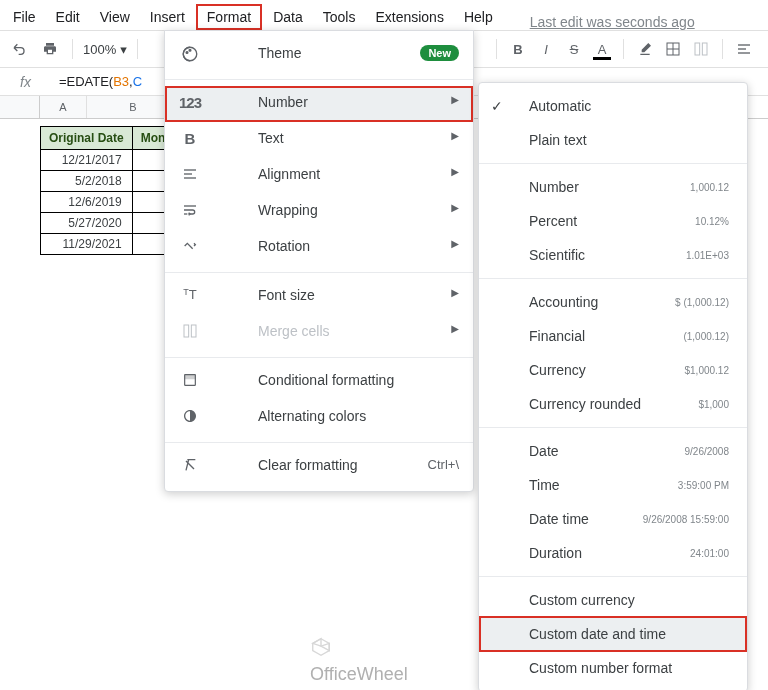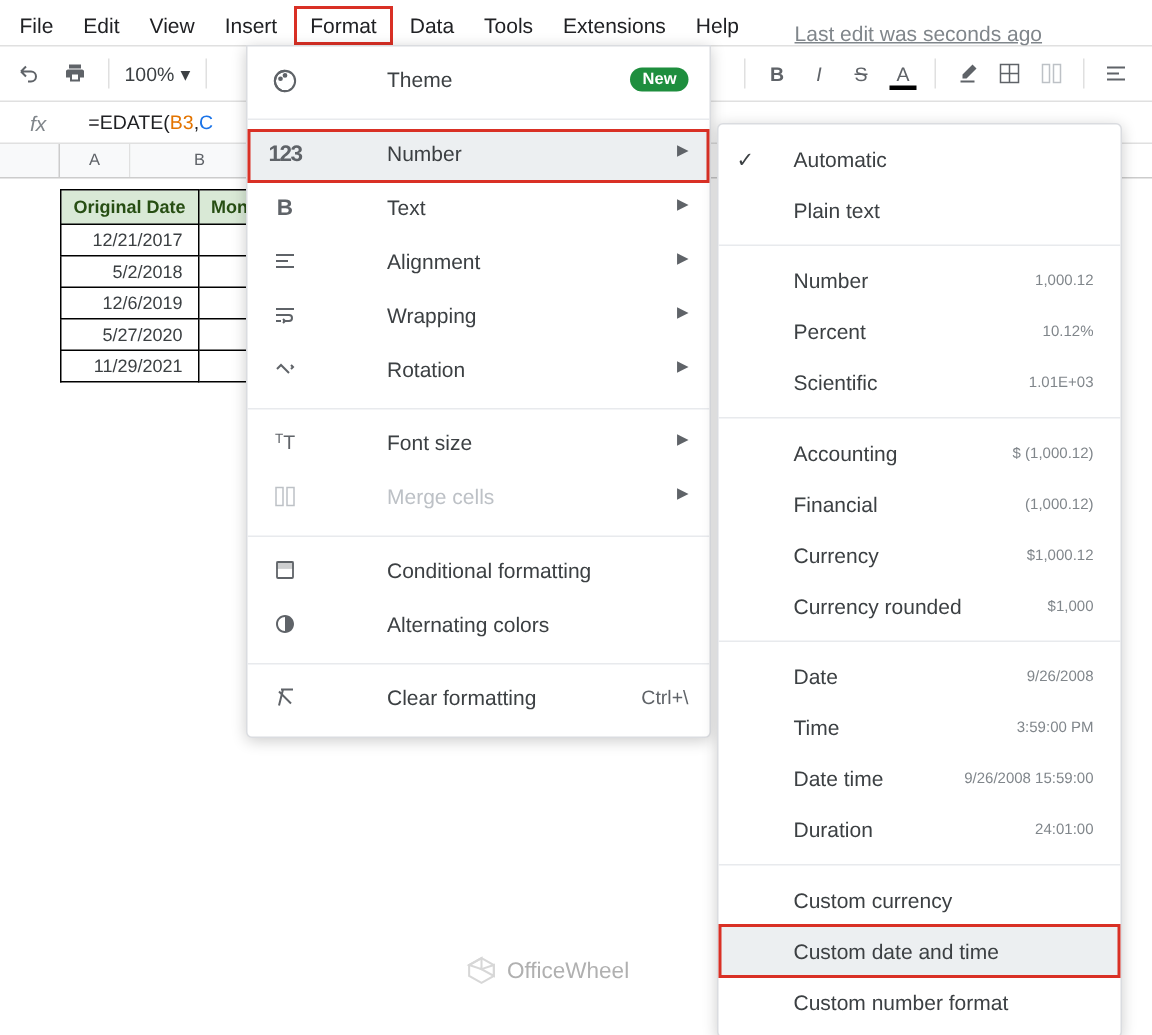--- a/index.html
+++ b/index.html
@@ -62,21 +62,21 @@
 .nm-sep { height: 1px; background: #e8eaed; margin: 6px 0; }
 
 
 .right-toolbar { position: absolute; left: 490px; top: 30px; display: flex; align-items: center; height: 38px; gap: 2px; }
 .right-toolbar .sep2 { width: 1px; height: 20px; background: #e0e0e0; margin: 0 6px; }
 .right-toolbar .tb { width: 26px; height: 26px; display: flex; align-items: center; justify-content: center; color: #5f6368; }
 .text-color { position: relative; }
 .text-color::after { content:''; position: absolute; bottom: 2px; left: 4px; right: 4px; height: 3px; background: #000; }
 
 
-.watermark { position: absolute; left: 310px; top: 636px; display: flex; align-items: center; gap: 6px; color: #b0b0b0; font-size: 15px; }
+.watermark { position: absolute; left: 310px; top: 636px; display: flex; align-items: flex-start; gap: 6px; color: #b0b0b0; font-size: 18px; flex-direction: column; }
 .watermark svg { opacity: 0.5; }
 
 svg { display: block; }
 </style>
 </head>
 <body>
 
 <div class="menubar">
   <span class="mi">File</span>
   <span class="mi">Edit</span>

